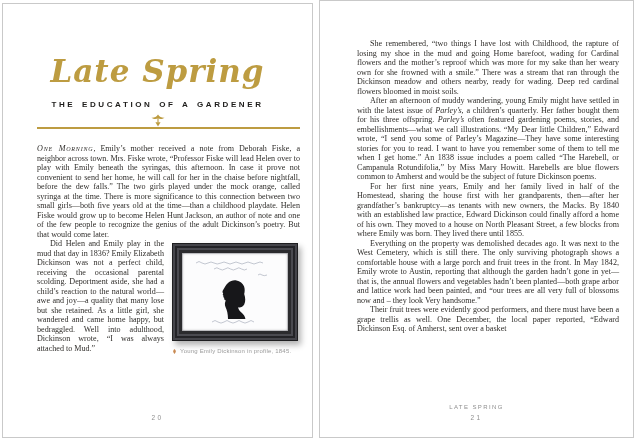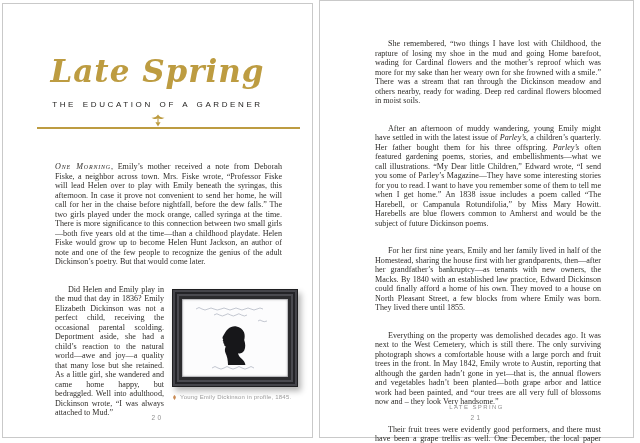--- a/index.html
+++ b/index.html
@@ -11,30 +11,30 @@
           font-family:"Liberation Serif",serif;}
   .page{position:absolute;background:#ffffff;border:1px solid var(--border);}
   #left-page{left:2px;top:3px;width:309px;height:433px;}
   #right-page{left:319px;top:0px;width:313px;height:436px;}
 
   
   .chapter-title{position:absolute;top:50px;left:0;width:100%;text-align:center;
     font-family:"DejaVu Serif",serif;font-style:italic;font-weight:bold;
     font-size:31px;line-height:34px;color:var(--gold);letter-spacing:1px;}
   .chapter-subtitle{position:absolute;top:96px;left:0;width:100%;text-align:center;
-    font-family:"Liberation Sans",sans-serif;font-weight:normal;font-size:8px;
+    font-family:"Liberation Sans",sans-serif;font-weight:bold;font-size:8px;
     letter-spacing:2.6px;word-spacing:2px;color:#1d1c1a;}
   .ornament{position:absolute;top:109px;left:50%;transform:translateX(-50%);}
   .title-rule{position:absolute;top:123px;left:34px;width:263px;height:1.5px;background:var(--gold);}
 
   .body-text{font-size:8.1px;line-height:9.5px;color:var(--ink);text-align:justify;}
   #left-text{position:absolute;top:140px;left:34px;width:263px;}
   #right-text{position:absolute;top:0px;left:37px;width:262px;}
   #right-text p:first-child{margin-top:38px;}
-  .body-text p{margin:18px;text-indent:13px;}
+  .body-text p{margin:0;text-indent:13px;}
   .body-text p.no-indent{text-indent:0;}
   .seg-i{font-style:italic;}
   .seg-lead{font-variant:small-caps;font-style:italic;letter-spacing:0.8px;}
 
   
   figure{float:right;width:128px;margin:4px 0 2px 8px;padding:0;}
   .frame-outer{width:106px;height:78px;padding:10px;background:var(--frame);
     box-shadow:inset 0 0 0 1px #1e1e20, inset 0 0 0 3px #45454b, inset 0 0 0 5px #232327,
                inset 0 0 0 7px #4a4a50, 3px 4px 6px rgba(0,0,0,0.30);}
   .mat{width:106px;height:78px;background:#fcfcfd;

